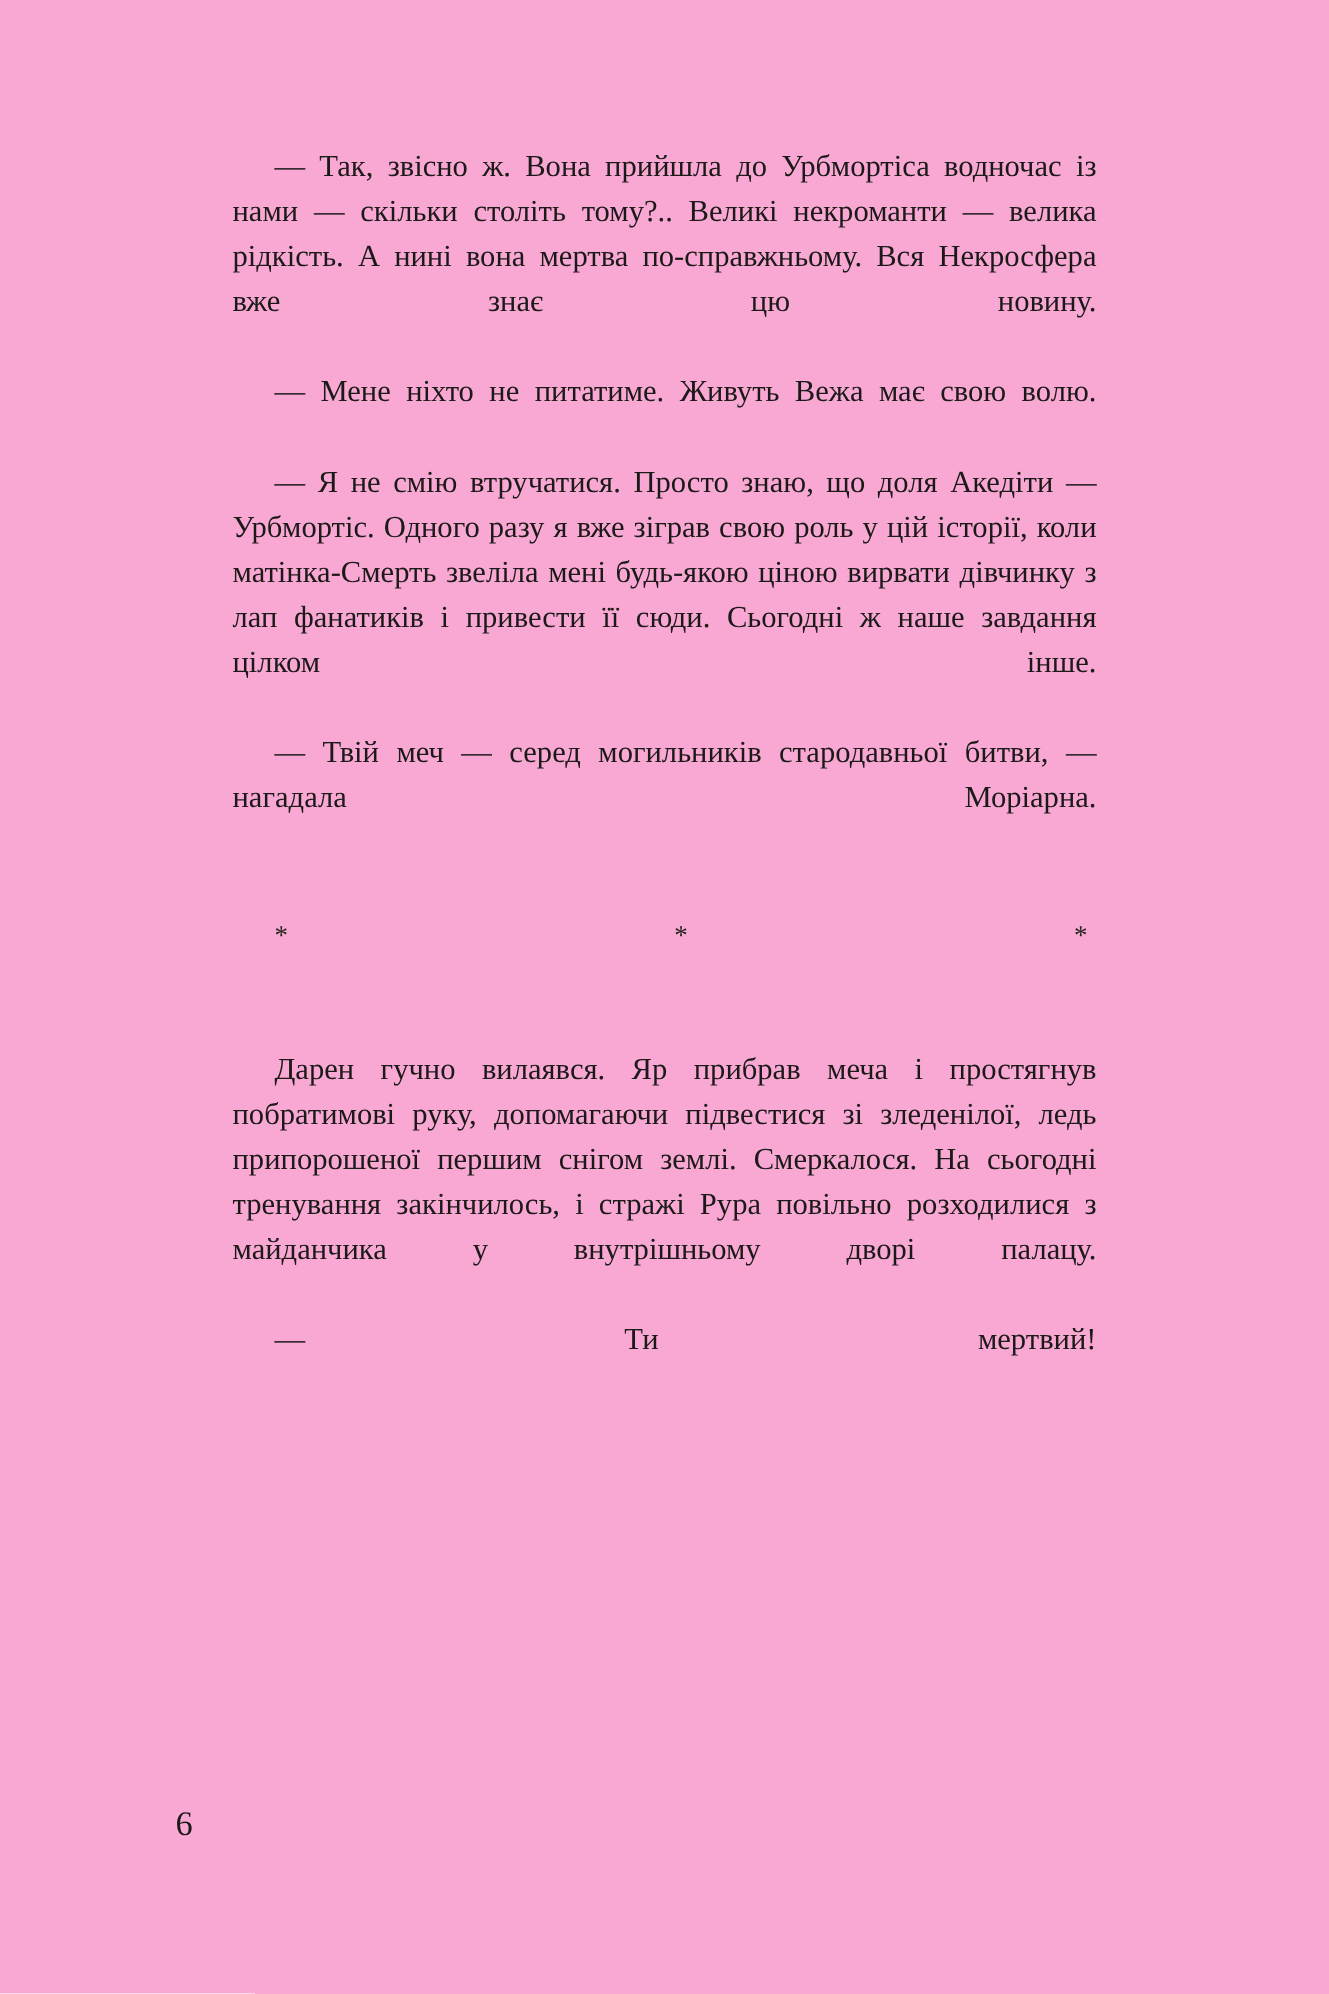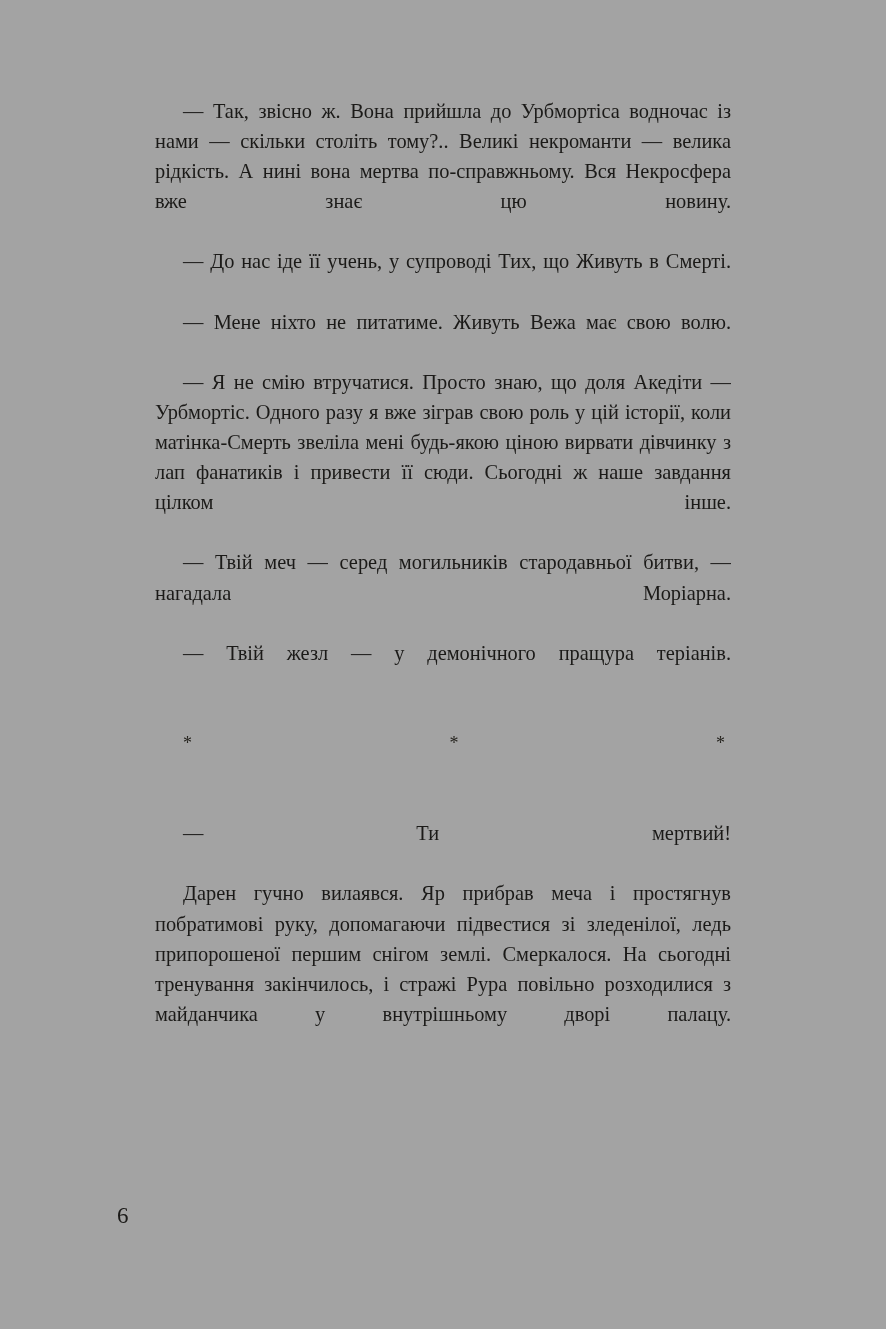--- a/index.html
+++ b/index.html
@@ -8,21 +8,21 @@
     padding: 0;
     background: #ffffff;
   }
   body {
     font-family: "Liberation Serif", "DejaVu Serif", serif;
   }
   #page {
     position: relative;
     width: 886px;
     height: 1329px;
-    background: #a3a3a3;
+    background: #f9a8d4;
     overflow: hidden;
     box-sizing: border-box;
   }
   #text-block {
     position: absolute;
     left: 155px;
     top: 96px;
     width: 576px;
     color: #1b1a18;
     font-size: 20.4px;
@@ -67,27 +67,25 @@
     font-family: "Liberation Serif", "DejaVu Serif", serif;
   }
 </style>
 </head>
 <body>
 
 <div id="page">
 
   <div id="text-block">
       <p class="para">— Так, звісно ж. Вона прийшла до Урбмортіса водночас із нами — скільки століть тому?.. Великі некроманти — велика рідкість. А нині вона мертва по-справжньому. Вся Некросфера вже знає цю новину.</p>
-      <p class="para">— До нас іде її учень, у супроводі Тих, що Живуть в Смерті.</p>
       <p class="para">— Мене ніхто не питатиме. Живуть Вежа має свою волю.</p>
       <p class="para">— Я не смію втручатися. Просто знаю, що доля Акедіти — Урбмортіс. Одного разу я вже зіграв свою роль у цій історії, коли матінка-Смерть звеліла мені будь-якою ціною вирвати дівчинку з лап фанатиків і привести її сюди. Сьогодні ж наше завдання цілком інше.</p>
       <p class="para">— Твій меч — серед могильників стародавньої битви, — нагадала Моріарна.</p>
-      <p class="para">— Твій жезл — у демонічного пращура теріанів.</p>
       <div class="spacer-line"></div>
       <p class="para scene-break">* * *</p>
       <div class="spacer-line"></div>
+      <p class="para">Дарен гучно вилаявся. Яр прибрав меча і простягнув побратимові руку, допомагаючи підвестися зі зледенілої, ледь припорошеної першим снігом землі. Смеркалося. На сьогодні тренування закінчилось, і стражі Рура повільно розходилися з майданчика у внутрішньому дворі палацу.</p>
       <p class="para">— Ти мертвий!</p>
-      <p class="para">Дарен гучно вилаявся. Яр прибрав меча і простягнув побратимові руку, допомагаючи підвестися зі зледенілої, ледь припорошеної першим снігом землі. Смеркалося. На сьогодні тренування закінчилось, і стражі Рура повільно розходилися з майданчика у внутрішньому дворі палацу.</p>
     </div>
 
   <div id="page-number">6</div>
 
 </div>
 
 </body></html>

